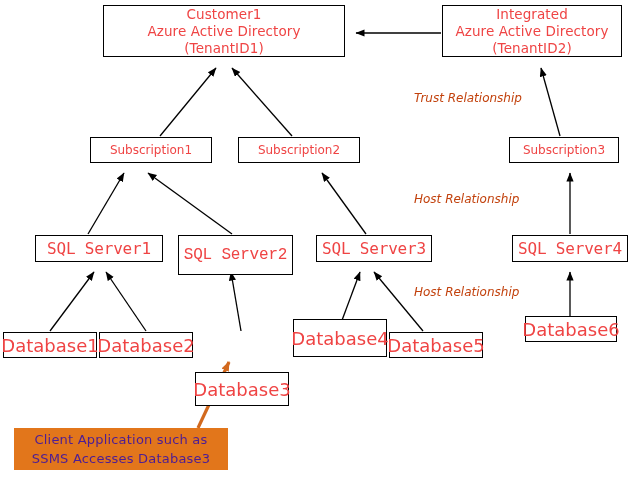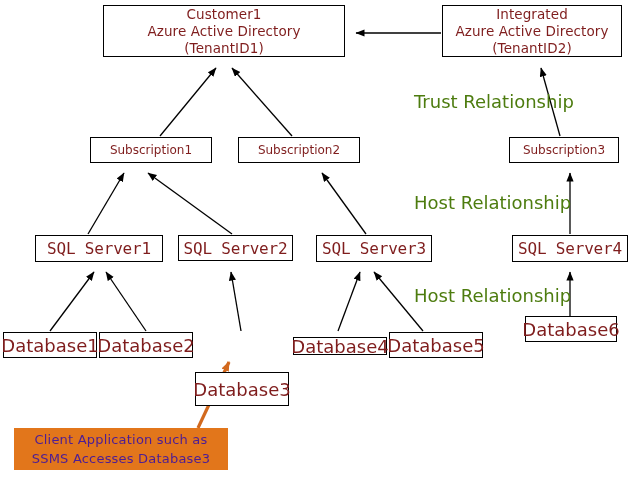--- a/index.html
+++ b/index.html
@@ -24,21 +24,21 @@
     top: 0;
     width: 638px;
     height: 478px;
     pointer-events: none;
   }
   .node {
     position: absolute;
     box-sizing: border-box;
     border: 1.4px solid #000000;
     background: #ffffff;
-    color: #7f1d1d;
+    color: #ef4444;
     display: flex;
     align-items: center;
     justify-content: center;
     text-align: center;
     line-height: 17px;
     white-space: pre-line;
     z-index: 3;
   }
   .node.aad {
     font-size: 13.5px;
@@ -65,24 +65,25 @@
     display: flex;
     align-items: center;
     justify-content: center;
     text-align: center;
     white-space: pre-line;
     z-index: 4;
     letter-spacing: 0.2px;
   }
   .edge-label {
     position: absolute;
-    color: #4d7c0f;
-    font-size: 18px;
+    color: #c2410c;
+    font-size: 12px;
     white-space: nowrap;
     z-index: 2;
+    font-style: italic;
   }
 </style>
 </head>
 <body>
 
 <div id="canvas">
 
   <svg id="edge-layer" width="638" height="478" viewBox="0 0 638 478" xmlns="http://www.w3.org/2000/svg">
     <defs>
       <marker id="arrow-black" markerWidth="10" markerHeight="10" refX="8.5" refY="3.6" orient="auto" markerUnits="userSpaceOnUse">
@@ -163,33 +164,33 @@
 (TenantID2)</div>
 
   <div class="node sub" style="left:90px; top:137px; width:122px; height:26px;">Subscription1</div>
 
   <div class="node sub" style="left:238px; top:137px; width:122px; height:26px;">Subscription2</div>
 
   <div class="node sub" style="left:509px; top:137px; width:110px; height:26px;">Subscription3</div>
 
   <div class="node srv" style="left:35px; top:235px; width:128px; height:27px;">SQL Server1</div>
 
-  <div class="node srv" style="left:178px; top:235px; width:115px; height:26px;">SQL Server2</div>
+  <div class="node srv" style="left:178px; top:235px; width:115px; height:40px;font-family:Liberation Mono, monospace;">SQL Server2</div>
 
   <div class="node srv" style="left:316px; top:235px; width:116px; height:27px;">SQL Server3</div>
 
   <div class="node srv" style="left:512px; top:235px; width:116px; height:27px;">SQL Server4</div>
 
   <div class="node db" style="left:3px; top:332px; width:94px; height:26px;">Database1</div>
 
   <div class="node db" style="left:99px; top:332px; width:94px; height:26px;">Database2</div>
 
   <div class="node db" style="left:195px; top:332px; width:94px; height:34px;margin-top:40px;">Database3</div>
 
-  <div class="node db" style="left:293px; top:337px; width:94px; height:18px;text-align:center;">Database4</div>
+  <div class="node db" style="left:293px; top:319px; width:94px; height:38px;text-align:center;">Database4</div>
 
   <div class="node db" style="left:389px; top:332px; width:94px; height:26px;">Database5</div>
 
   <div class="node db" style="left:525px; top:316px; width:92px; height:26px;">Database6</div>
 
   <div class="edge-label" style="left:414px; top:91px;">Trust Relationship</div>
 
   <div class="edge-label" style="left:414px; top:192px;">Host Relationship</div>
 
   <div class="edge-label" style="left:414px; top:285px;">Host Relationship</div>

